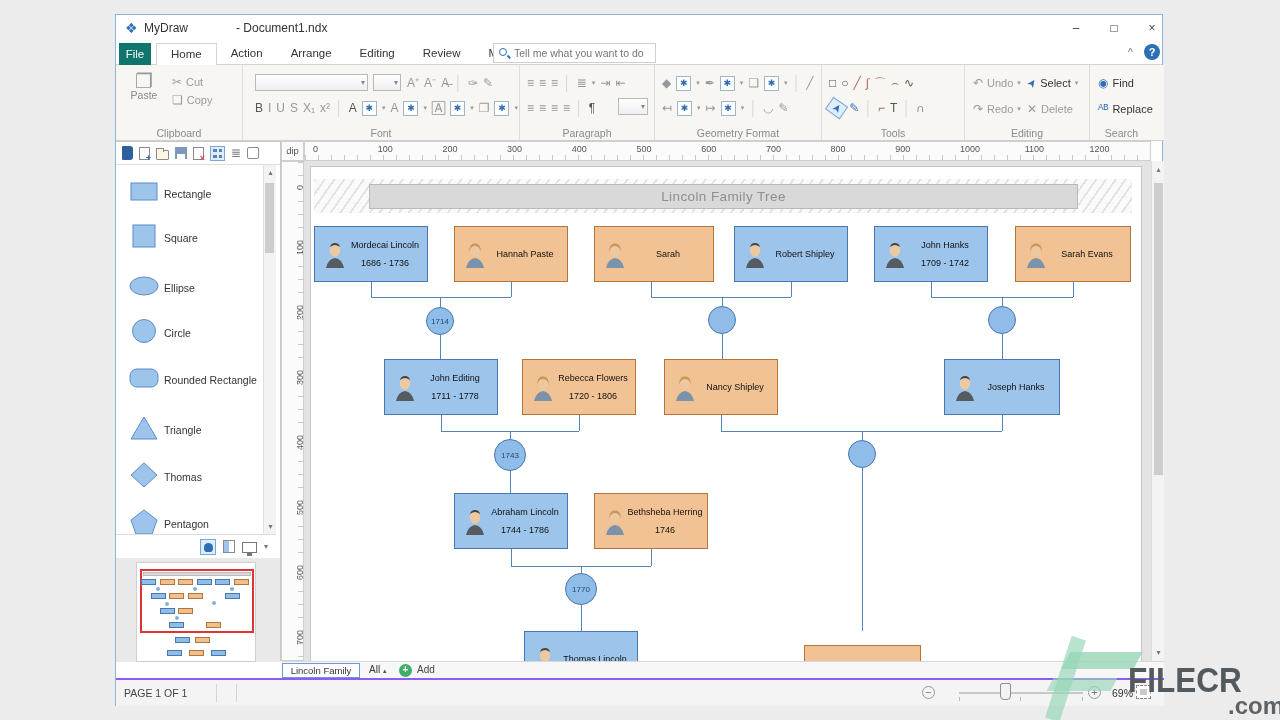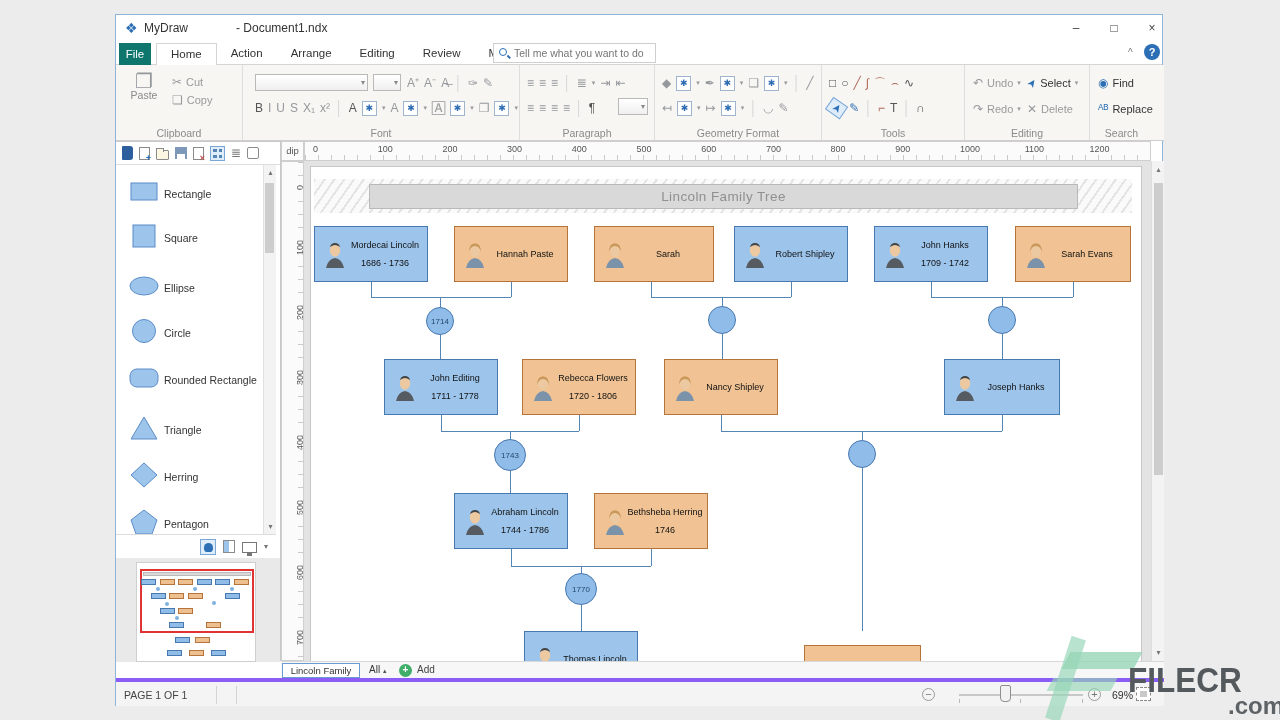--- a/index.html
+++ b/index.html
@@ -90,21 +90,21 @@
   .vscroll { position:absolute; left:1035px; top:146px; width:13px; height:500px; background:#f3f3f3; border-left:1px solid #dcdcdc; }
   .varrow { position:absolute; left:0; width:13px; height:15px; font-size:8px; color:#777; text-align:center; line-height:15px; }
   .vthumb { position:absolute; left:1.5px; width:9px; background:#cdcdcd; }
 
   
   .pagetabs { position:absolute; left:165px; top:646px; width:883px; height:17px; background:#f7f7f7; border-top:1px solid #d8d8d8; }
   .ptab { position:absolute; left:1px; top:1px; width:78px; height:15px; background:#fff; border:1px solid #6b9bd2; font-size:9.5px; color:#333; text-align:center; line-height:13px; }
   .pall { position:absolute; left:88px; top:2px; font-size:10px; color:#333; }
   .addcirc { position:absolute; left:118px; top:2px; width:13px; height:13px; border-radius:50%; background:#3fae68; color:#fff; font-size:10px; font-weight:bold; text-align:center; line-height:12px; }
   .addlbl { position:absolute; left:136px; top:2px; font-size:10px; color:#444; }
-  .statusbar { position:absolute; left:0; top:663px; width:1048px; height:28px; background:#f4f4f4; border-top:4px solid #8b5cf6; }
+  .statusbar { position:absolute; left:0; top:663px; width:1048px; height:28px; background:#f4f4f4; border-top:2px solid #8b5cf6; }
   .pageind { position:absolute; left:8px; top:7px; font-size:10.5px; color:#444; }
   .ssep { position:absolute; top:4px; width:1px; height:18px; background:#d4d4d4; }
   .zbtn { position:absolute; top:6px; width:13px; height:13px; border:1px solid #9a9a9a; border-radius:50%; color:#777; font-size:11px; text-align:center; line-height:11px; }
   .ztrack { position:absolute; left:843px; top:12px; width:124px; height:2px; background:#c8c8c8; }
   .ztick { position:absolute; top:17px; width:1px; height:4px; background:#b9b9b9; }
   .zhandle { position:absolute; left:884px; top:3px; width:11px; height:17px; background:#f2f2f2; border:1px solid #8f8f8f; border-radius:2px 2px 4px 4px; }
   .zpct { position:absolute; left:996px; top:7px; font-size:10.5px; color:#333; }
   .zfit { position:absolute; left:1020px; top:5px; width:15px; height:14px; border:1px dashed #8a8a8a; background:#fff; }
   .zfit::after { content:""; position:absolute; left:3px; top:3px; width:7px; height:6px; background:#c9c9c9; }
 
@@ -382,21 +382,21 @@
           <div class="shapeitem" style="top: 250px;">
             <span style="margin-left:12px;"><svg width="32" height="26" viewBox="0 0 30 26">
                 <polygon points="15,2 28,24 2,24" fill="#9dc5ec" stroke="#5b8cc8" stroke-width="1"></polygon>
               </svg></span>
             <span class="lbl">Triangle</span>
           </div>
           <div class="shapeitem" style="top: 297px;">
             <span style="margin-left:12px;"><svg width="32" height="26" viewBox="0 0 30 26">
                 <polygon points="15,1 28,13 15,25 2,13" fill="#9dc5ec" stroke="#5b8cc8" stroke-width="1"></polygon>
               </svg></span>
-            <span class="lbl">Herring</span>
+            <span class="lbl">Thomas</span>
           </div>
           <div class="shapeitem" style="top: 344px;">
             <span style="margin-left:12px;"><svg width="32" height="26" viewBox="0 0 30 26">
                 <polygon points="15,1 28,11 23,25 7,25 2,11" fill="#9dc5ec" stroke="#5b8cc8" stroke-width="1"></polygon>
               </svg></span>
             <span class="lbl">Pentagon</span>
           </div>
         </div>
       <div class="lscroll">
         <div class="varrow" style="top:0;">▴</div>

